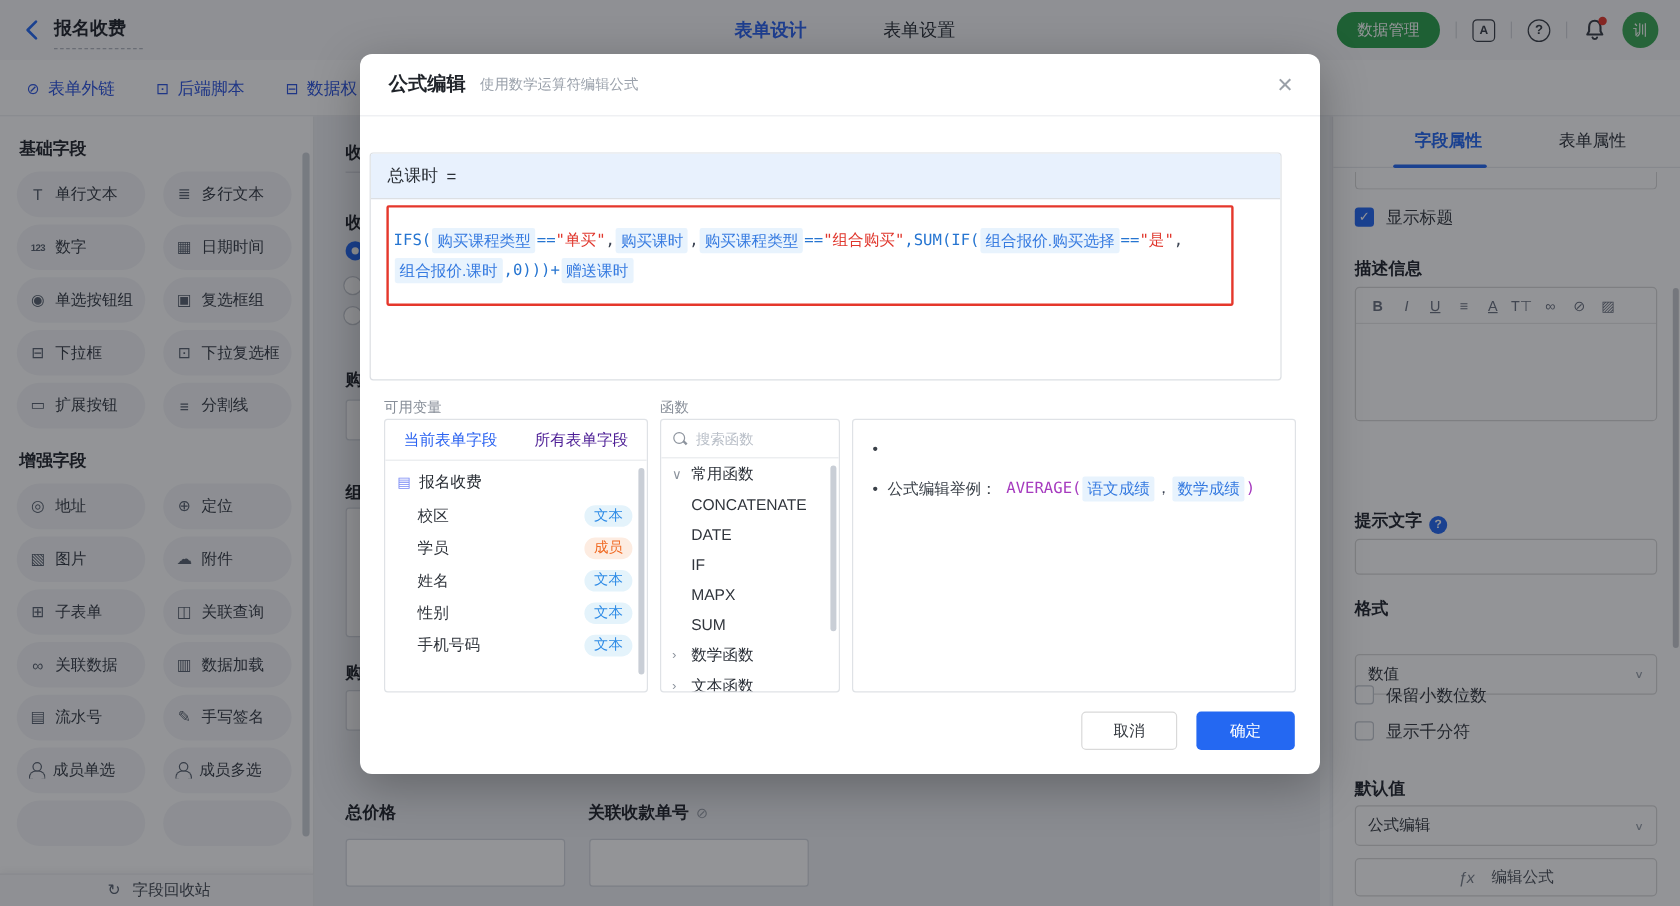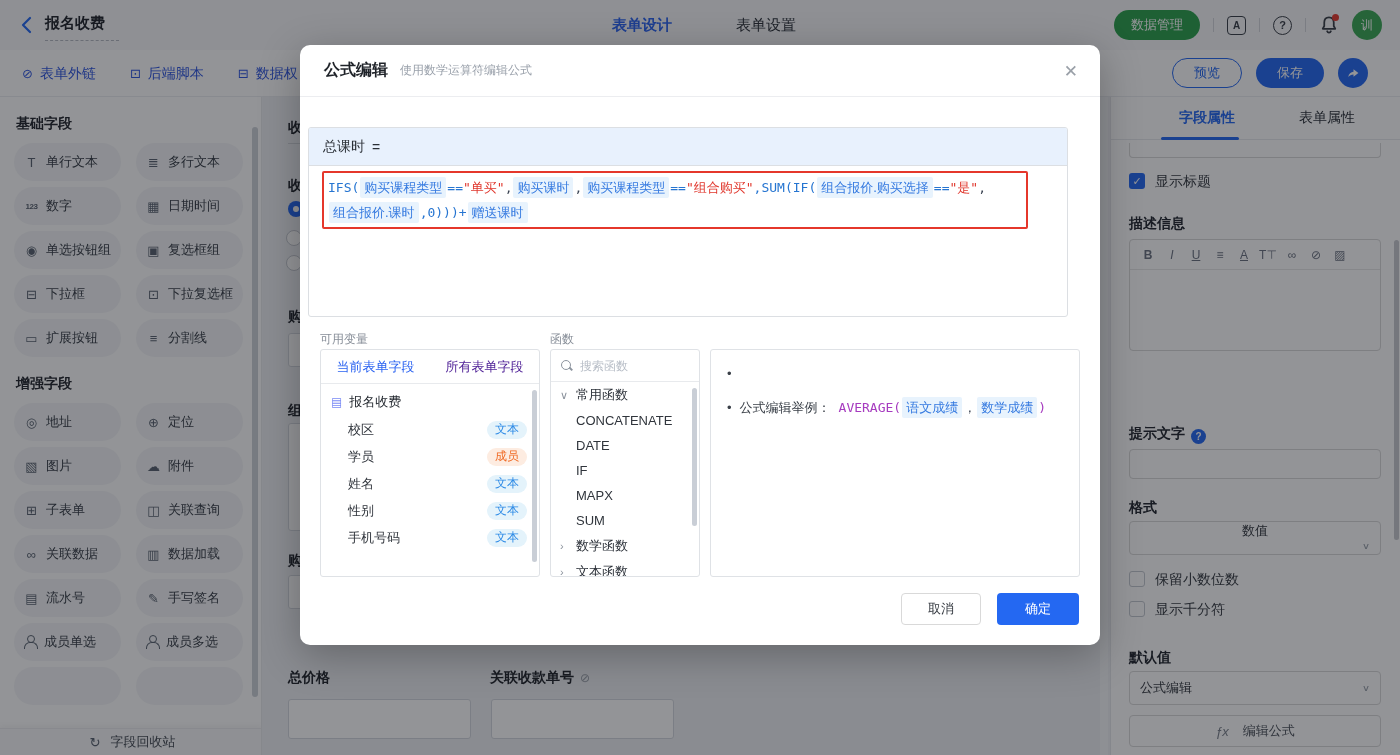--- a/index.html
+++ b/index.html
@@ -80,21 +80,21 @@
 
   
   .overlay { position:absolute; left:0; top:0; width:1400px; height:755px; background:rgba(15,18,24,0.45); z-index:10; }
   .modal { position:absolute; left:300px; top:45px; width:800px; height:600px; background:#fff; border-radius:10px; box-shadow:0 10px 40px rgba(0,0,0,.28); z-index:20; }
   .m-header { position:absolute; left:0; top:0; width:800px; height:52px; border-bottom:1px solid #ecedf0; display:flex; align-items:center; padding:0 24px; }
   .m-title { font-size:16px; font-weight:bold; color:#1f2329; }
   .m-sub { font-size:12px; color:#9aa1ab; margin-left:12px; }
   .m-close { position:absolute; right:22px; top:16px; font-size:17px; color:#9aa0a8; cursor:pointer; font-family:"Liberation Sans",sans-serif; }
   .editor { position:absolute; left:8px; top:82px; width:760px; height:190px; border:1px solid #dcdfe3; border-radius:3px; overflow:hidden; background:#fff; }
   .editor-head { height:38px; background:#e8f1fd; border-bottom:1px solid #dcdfe3; display:flex; align-items:center; padding:0 14px; gap:7px; font-size:14px; color:#2a2f36; }
-  .redbox { position:absolute; left:22px; top:126px; width:706px; border:2.5px solid #e5372b; border-radius:2px; padding:2px 4px; display:flex; flex-wrap:wrap; align-items:center; line-height:25px; }
+  .redbox { position:absolute; left:22px; top:126px; width:706px; border:2.5px solid #e5372b; border-radius:2px; padding:15px 4px; display:flex; flex-wrap:wrap; align-items:center; line-height:25px; }
   .tk-code, .tk-op { font-family:"DejaVu Sans Mono",monospace; font-size:13px; color:#2675d1; white-space:pre; }
   .tk-str { font-family:"DejaVu Sans Mono",monospace; font-size:13px; color:#e0362c; white-space:pre; }
   .tk-punct { font-family:"DejaVu Sans Mono",monospace; font-size:13px; color:#3c4453; white-space:pre; }
   .tk-field { background:#e8f3fd; color:#357ae0; font-size:13px; padding:0 4px; margin:2px 1px; border-radius:2px; white-space:nowrap; cursor:pointer; line-height:21px; }
   .m-seclabel { position:absolute; font-size:12px; color:#878e98; }
   .panel { position:absolute; top:304px; height:228px; border:1px solid #dfe2e6; border-radius:3px; background:#fff; overflow:hidden; }
   .vtabs { height:34px; border-bottom:1px solid #e8eaed; display:flex; }
   .vtab { flex:1; display:flex; align-items:center; justify-content:center; font-size:13px; color:#4c1d95; cursor:pointer; }
   .vtab.active { color:#2b63f1; }
   .vroot { display:flex; align-items:center; gap:7px; height:28px; padding:0 10px; font-size:13px; color:#252a31; margin-top:4px; }
@@ -162,29 +162,20 @@
         </span>
         <span class="sublink">
           <span class="g">⊡</span>
           <span>后端脚本</span>
         </span>
         <span class="sublink">
           <span class="g">⊟</span>
           <span>数据权</span>
         </span>
       </div>
-    <div class="subbtns">
-      <span class="btn-preview">预览</span>
-      <span class="btn-save">保存</span>
-      <span class="btn-share">
-        <svg width="16" height="16" viewBox="0 0 16 16">
-            <path d="M3.2 12c.6-3.4 2.7-5 5.3-5.2V4.2L13.4 8 8.5 11.8V9.4C6.3 9.5 4.6 10.2 3.2 12z" fill="#ffffff"></path>
-          </svg>
-      </span>
-    </div>
   </div>
 
   <div class="sidebar">
     <div id="sidebar-sections">
         <div class="sec-title">基础字段</div>
         <div class="fgrid">
           <div class="fbtn">
             <span class="fic">T</span>
             <span class="flbl">单行文本</span>
           </div>
@@ -330,21 +321,21 @@
           <span class="dt-ic">T⊤</span>
           <span class="dt-ic">∞</span>
           <span class="dt-ic">⊘</span>
           <span class="dt-ic">▨</span>
         </div>
       <div class="desc-area"></div>
     </div>
     <span class="r-label" style="left:18px; top:328px;"><span>提示文字</span><span class="q-ic">?</span></span>
     <div class="r-input" style="left:18px; top:352px; height:30px;"></div>
     <span class="r-label" style="left:18px; top:402px;">格式</span>
-    <div class="r-select" style="top:424px;flex-direction:column;">
+    <div class="r-select" style="top:448px;">
       <span>数值</span>
       <span class="chev">∨</span>
     </div>
     <span class="cb off" style="left:18px; top:474px;"></span>
     <span class="cb-label" style="left:44px; top:474px;">保留小数位数</span>
     <span class="cb off" style="left:18px; top:504px;"></span>
     <span class="cb-label" style="left:44px; top:504px;">显示千分符</span>
     <span class="r-label" style="left:18px; top:552px;">默认值</span>
     <div class="r-select" style="top:574px;">
       <span>公式编辑</span>

